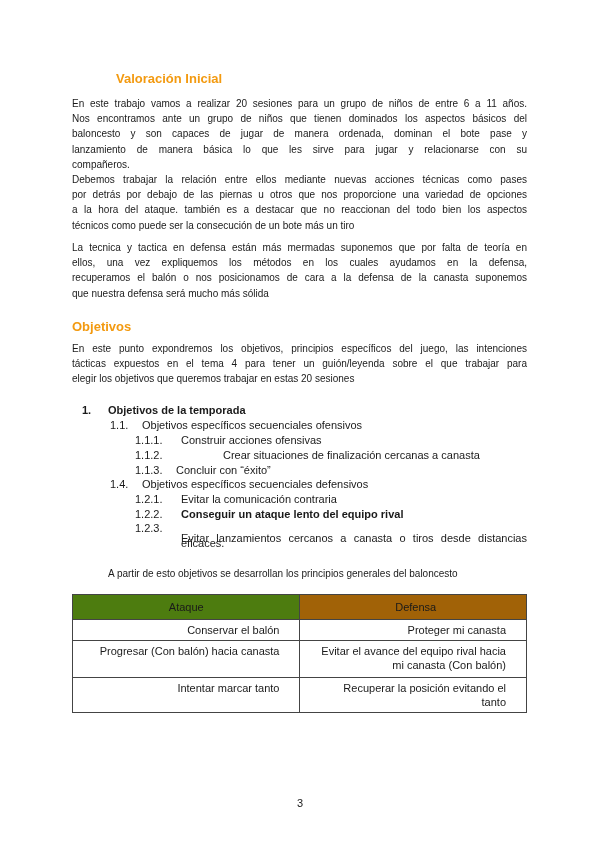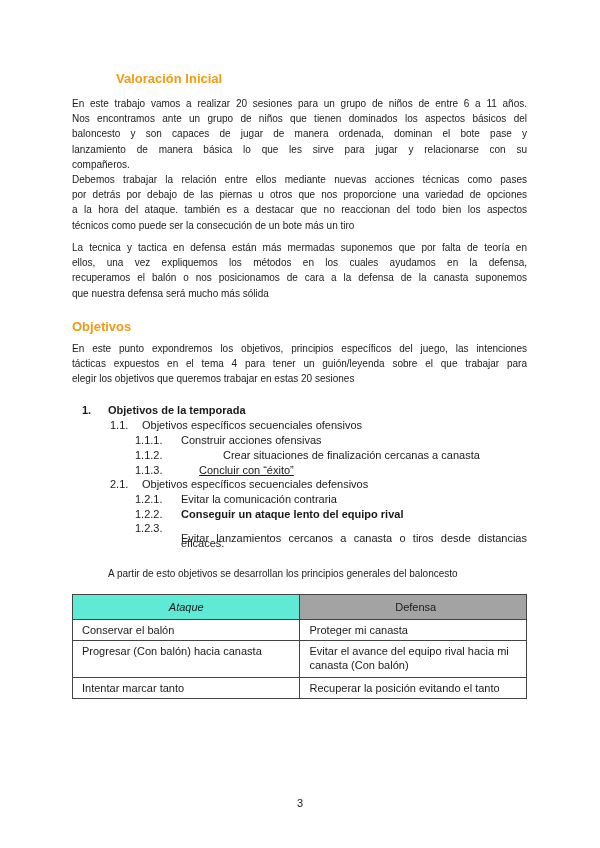--- a/index.html
+++ b/index.html
@@ -9,25 +9,25 @@
   .h { position:absolute; left:72px; font-weight:bold; font-size:13px; color:#f39a10; }
   .p { position:absolute; left:72px; width:455px; font-size:10px; line-height:15.2px;
        text-align:justify; margin:0; }
   .p .l { display:block; }
   .just { text-align:justify; text-align-last:justify; }
   .ol { position:absolute; font-size:11px; line-height:14.8px; }
   .row { position:absolute; white-space:nowrap; }
   .num { position:absolute; }
   table { position:absolute; left:72px; top:594px; width:455px; border-collapse:collapse;
           font-size:11px; }
-  td, th { border:1px solid #444; padding:3px 9px; text-align:left; vertical-align:top;
+  td, th { border:1px solid #444; padding:3px 20px; text-align:right; vertical-align:top;
            font-weight:normal; line-height:14px; }
   th { text-align:center; padding:5px 3px; }
-  th.atk { background:#5eead4;font-style:italic; }
-  th.def { background:#a3a3a3;padding-left:8px; }
+  th.atk { background:#4d7c0f; }
+  th.def { background:#a16207;padding-left:8px; }
   .pnum { position:absolute; top:797px; left:0; width:600px; text-align:center; font-size:11px; }
 </style>
 </head>
 <body>
 
 <div class="page">
 
   <div class="h" style="top:71px;margin-left:44px;">Valoración Inicial</div>
 
   <div class="p" style="top:96px;">
@@ -72,24 +72,24 @@
     <div class="row" style="top:433px; left:135px;">
       <span class="num" style="left:0;">1.1.1.</span>
       <span class="num" style="left:46px;">Construir acciones ofensivas</span>
     </div>
     <div class="row" style="top:448px; left:135px;">
       <span class="num" style="left:0;">1.1.2.</span>
       <span class="num" style="left:46px;margin-left:42px;">Crear situaciones de finalización cercanas a canasta</span>
     </div>
     <div class="row" style="top:463px; left:135px;">
       <span class="num" style="left:0;">1.1.3.</span>
-      <span class="num" style="left:64px;text-decoration:underline;">Concluir con “éxito”</span>
+      <span class="num" style="left:41px;">Concluir con “éxito”</span>
     </div>
     <div class="row" style="top:477px; left:110px;">
-      <span class="num" style="left:0;">2.1.</span>
+      <span class="num" style="left:0;">1.4.</span>
       <span class="num" style="left:32px;">Objetivos específicos secuenciales defensivos</span>
     </div>
     <div class="row" style="top:492px; left:135px;">
       <span class="num" style="left:0;">1.2.1.</span>
       <span class="num" style="left:46px;">Evitar la comunicación contraria</span>
     </div>
     <div class="row" style="top:507px; left:135px;">
       <span class="num" style="left:0;">1.2.2.</span>
       <span class="num" style="left:46px;font-weight:bold;">Conseguir un ataque lento del equipo rival</span>
     </div>

